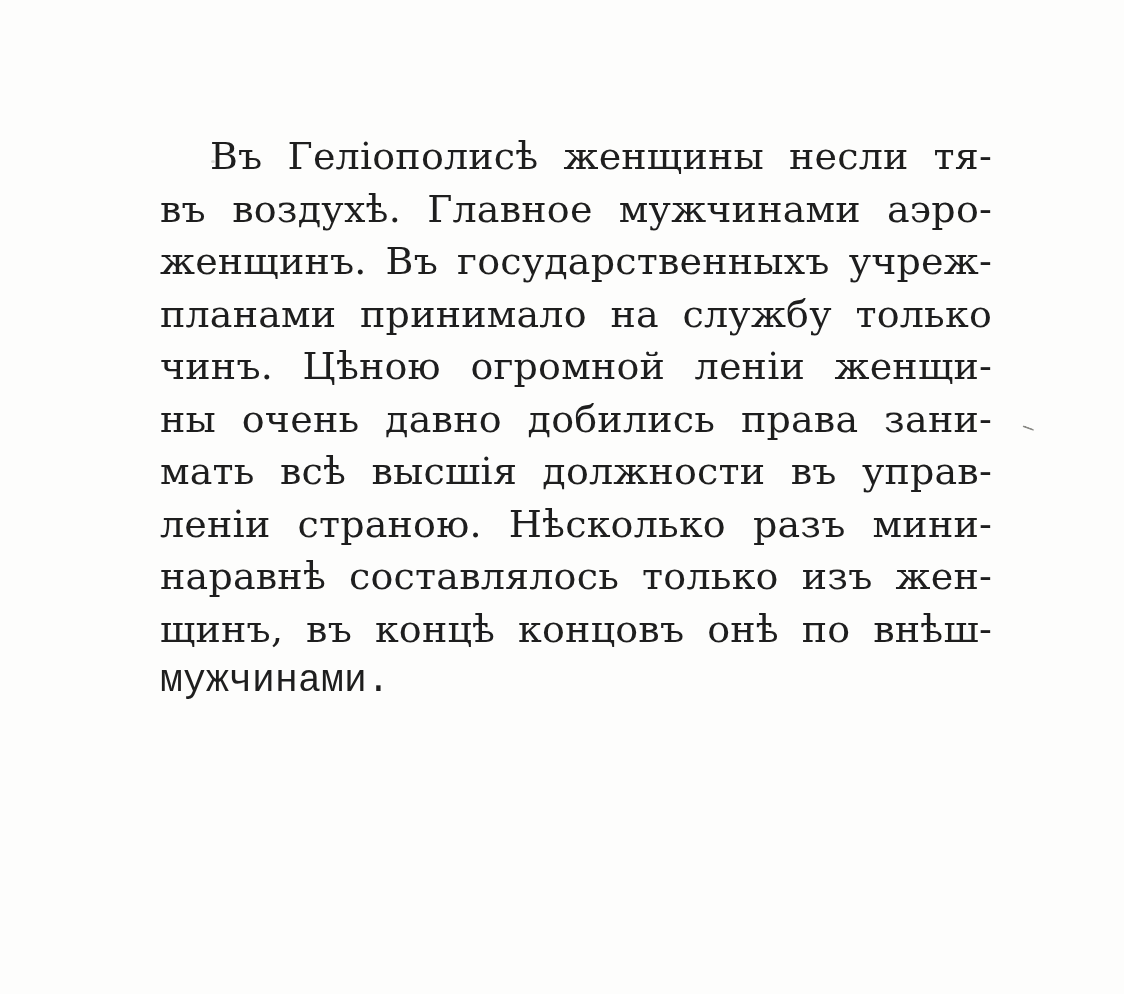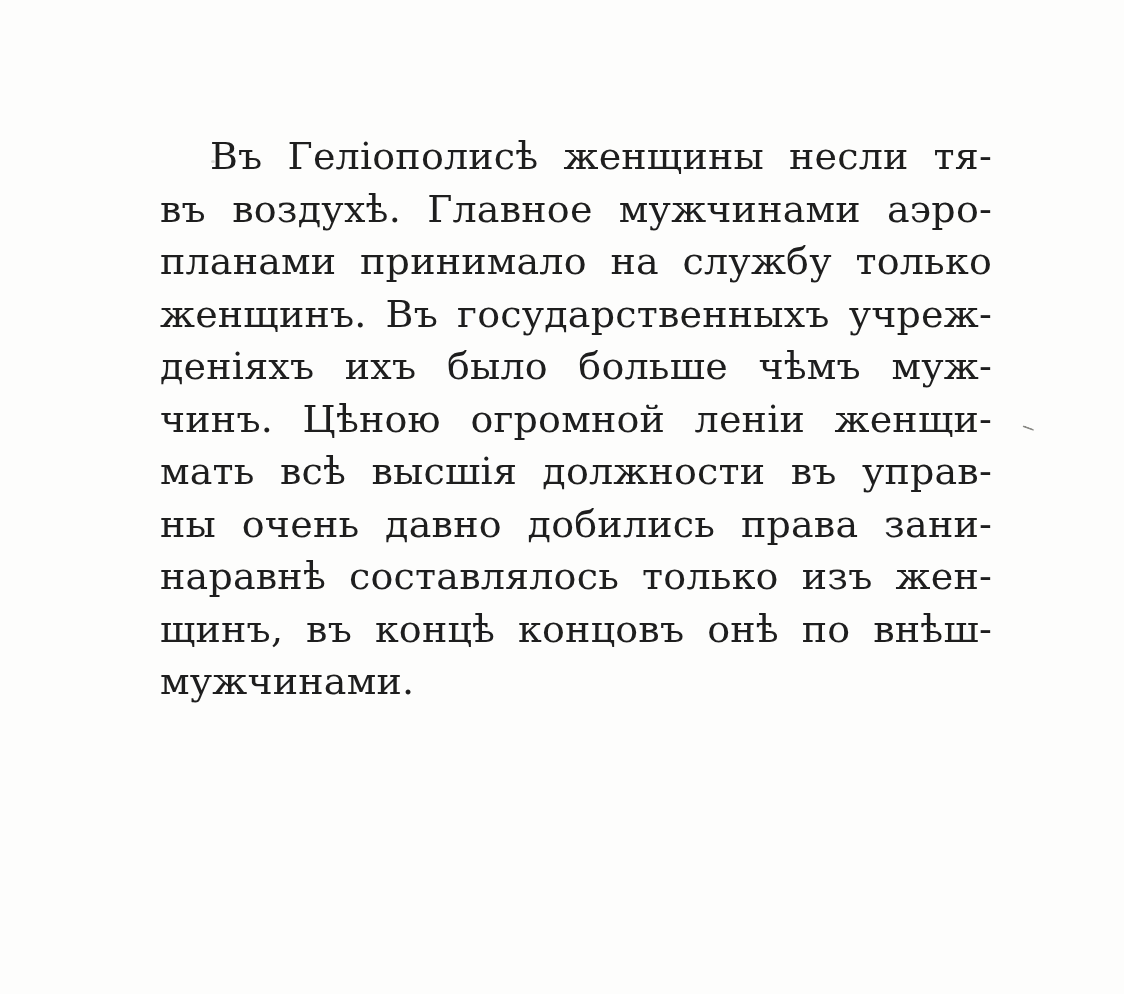--- a/index.html
+++ b/index.html
@@ -39,20 +39,21 @@
     height: 52.5px;
     white-space: normal;
     overflow: visible;
   }
   .line.first {
     text-indent: 50px;
   }
   .line.last {
     text-align: center;
     text-align-last: left;
+    font-family: Liberation Mono, monospace;
   }
   .speck {
     position: absolute;
     background: transparent;
   }
   .speck-1 {
     left: 1022px;
     top: 427px;
     width: 12px;
     height: 2px;
@@ -70,26 +71,26 @@
   }
 </style>
 </head>
 <body>
 
 <div class="page">
 
   <div class="text-block">
     <div class="line first">Въ Геліополисѣ женщины несли тя-</div>
     <div class="line">въ воздухѣ. Главное мужчинами аэро-</div>
+    <div class="line">женщинъ. Въ государственныхъ учреж-</div>
     <div class="line">планами принимало на службу только</div>
-    <div class="line">женщинъ. Въ государственныхъ учреж-</div>
-    <div class="line">деніяхъ ихъ было больше чѣмъ муж-</div>
     <div class="line">чинъ. Цѣною огромной леніи женщи-</div>
+    <div class="line">ны очень давно добились права зани-</div>
     <div class="line">мать всѣ высшія должности въ управ-</div>
-    <div class="line">ны очень давно добились права зани-</div>
+    <div class="line">леніи страною. Нѣсколько разъ мини-</div>
     <div class="line">наравнѣ составлялось только изъ жен-</div>
     <div class="line">щинъ, въ концѣ концовъ онѣ по внѣш-</div>
     <div class="line last">мужчинами.</div>
   </div>
 
   <div class="speck speck-1"></div>
   <div class="speck speck-2"></div>
 
 </div>
 

